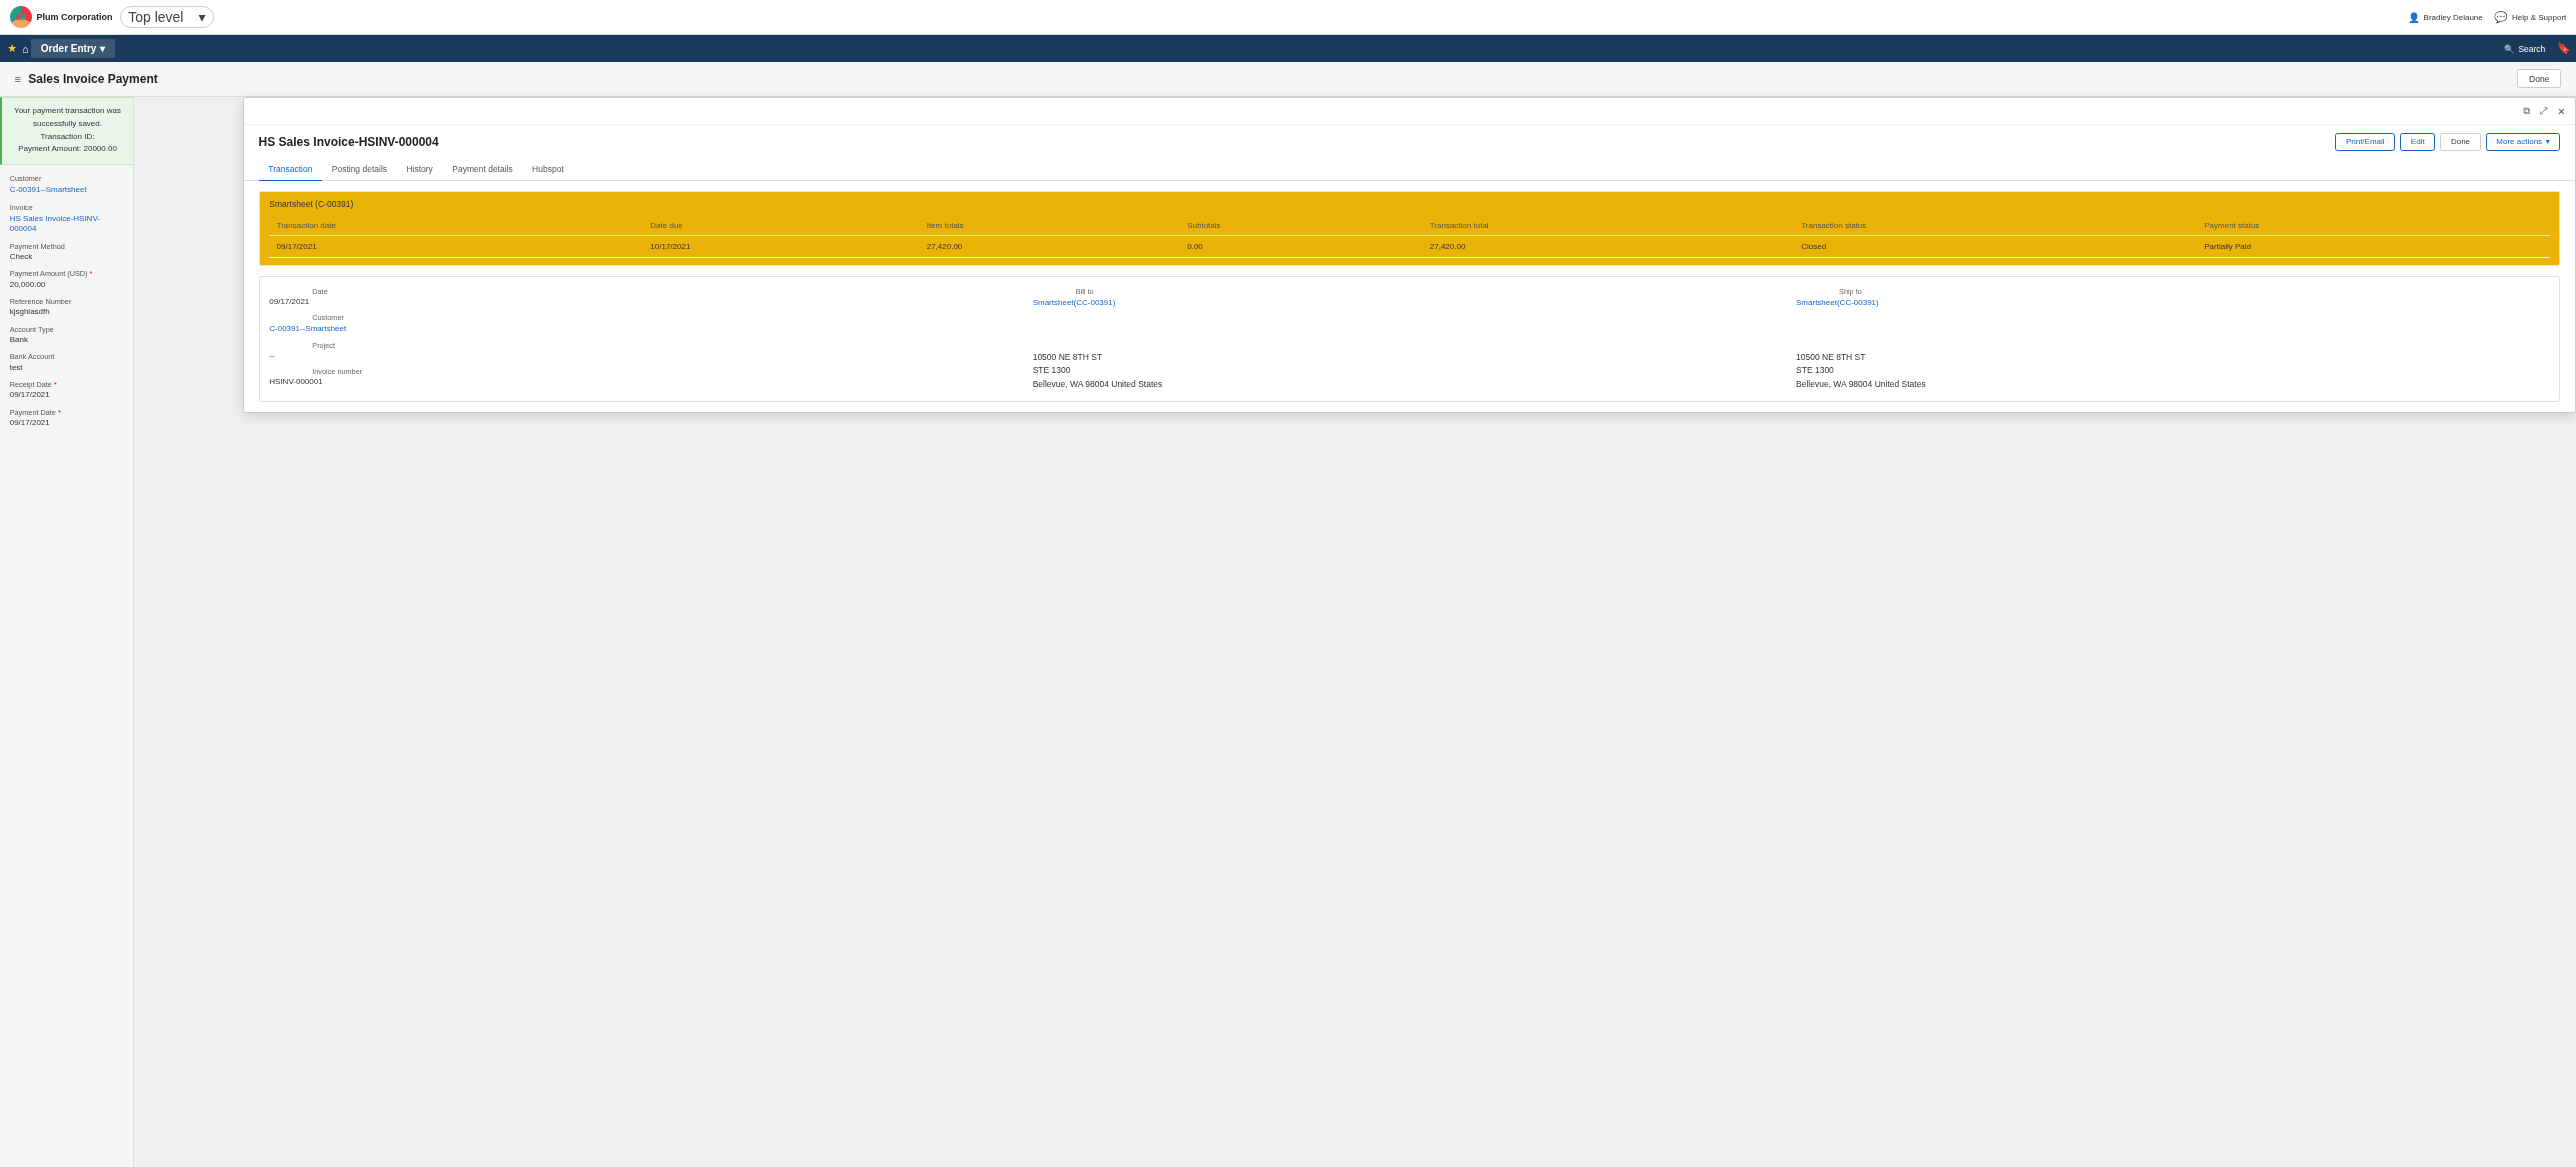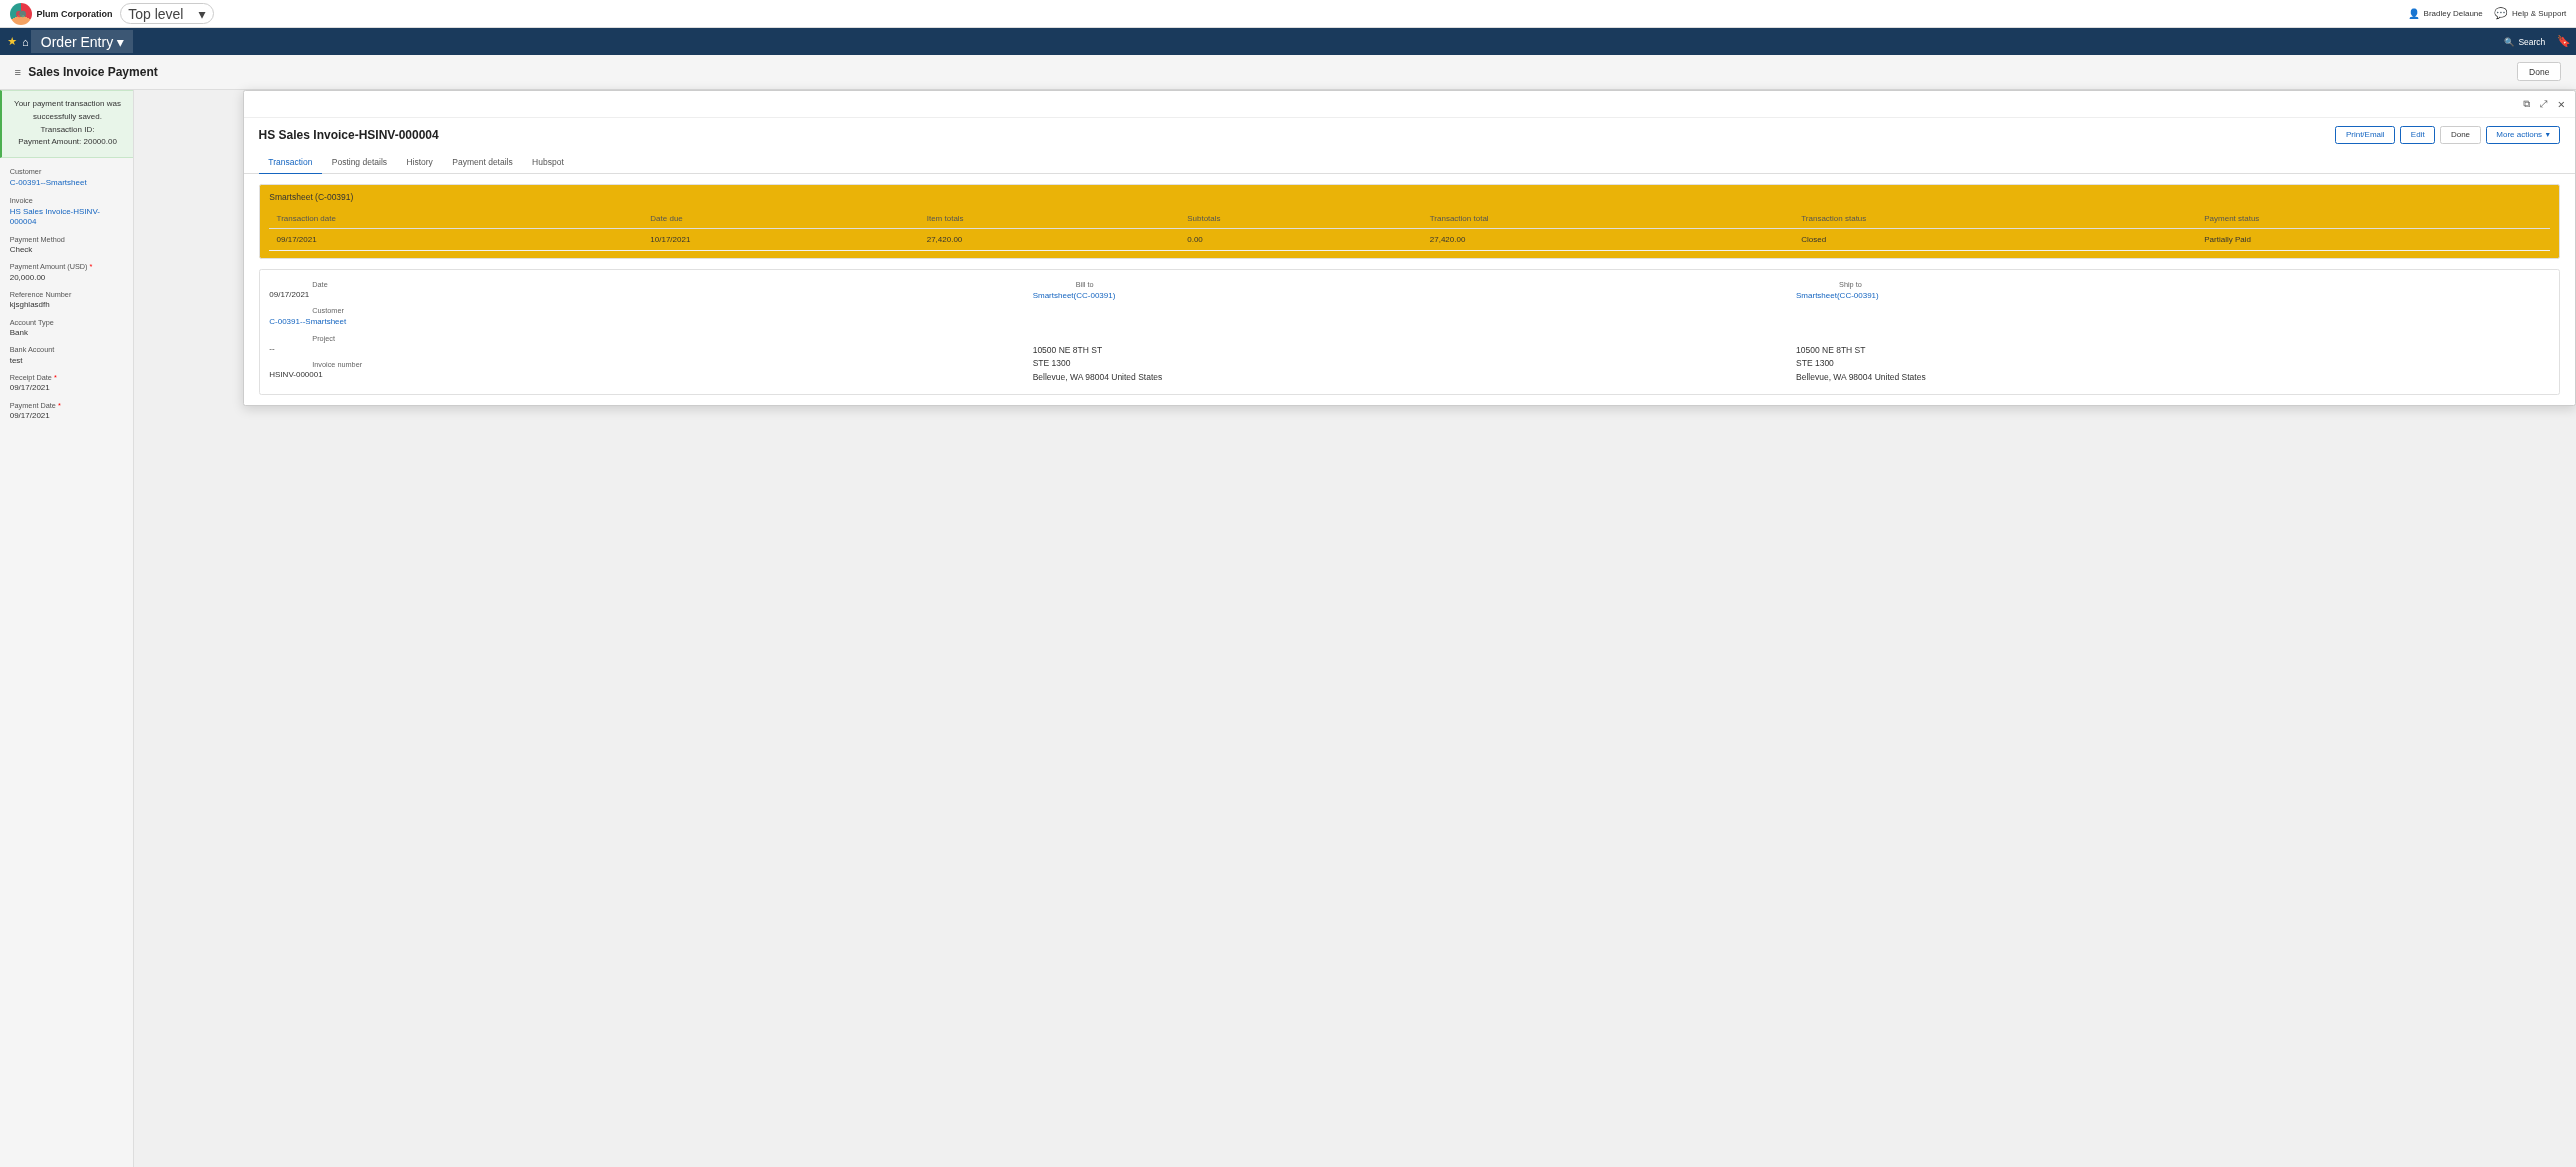--- a/index.html
+++ b/index.html
@@ -5,21 +5,21 @@
     * { box-sizing: border-box; margin: 0; padding: 0; }
     body { font-family: -apple-system, BlinkMacSystemFont, 'Segoe UI', Arial, sans-serif; font-size: 8.5px; background: #f0f0f0; color: #333; }
 
     
     .top-nav {
       display: flex;
       align-items: center;
       justify-content: space-between;
       background: #fff;
       border-bottom: 0.6px solid #ddd;
-      height: 28px;
+      height: 35px;
       padding: 0 9.7px;
     }
     .top-nav-left { display: flex; align-items: center; gap: 7.3px; }
     .top-nav-right { display: flex; align-items: center; gap: 12px; }
 
     .logo-area { display: flex; align-items: center; gap: 4.9px; }
     .logo-circle {
       width: 22px; height: 22px; border-radius: 50%;
       background: conic-gradient(#e63946 0deg 120deg, #f4a261 120deg 240deg, #2a9d8f 240deg 360deg);
       display: flex; align-items: center; justify-content: center;
@@ -41,21 +41,21 @@
       display: flex;
       align-items: center;
       background: #1a3a5c;
       height: 27px;
       padding: 0 0 0 7.3px;
     }
     .nav-star { color: #f4c430; font-size: 11px; margin-right: 4.9px; cursor: pointer; }
     .nav-home { color: white; font-size: 11px; margin-right: 2.4px; cursor: pointer; }
     .nav-module {
       display: flex; align-items: center; gap: 3.6px;
-      color: white; font-size: 14px; font-weight: 400;
+      color: white; font-size: 10px; font-weight: 700;
       background: rgba(255,255,255,0.15); padding: 3.6px 9.7px;
       cursor: pointer;
     }
 
     .nav-right-icons { margin-left: auto; display: flex; align-items: center; gap: 2.4px; }
     .nav-search-btn {
       display: flex; align-items: center; gap: 3.6px; color: white;
       padding: 3.6px 9.7px; cursor: pointer; font-size: 8.5px;
     }
     .nav-bookmark { color: white; font-size: 11px; margin-right: 4.9px; cursor: pointer; }

